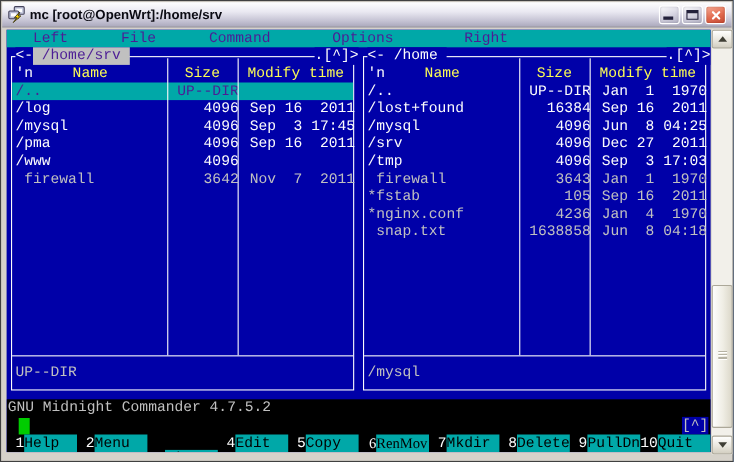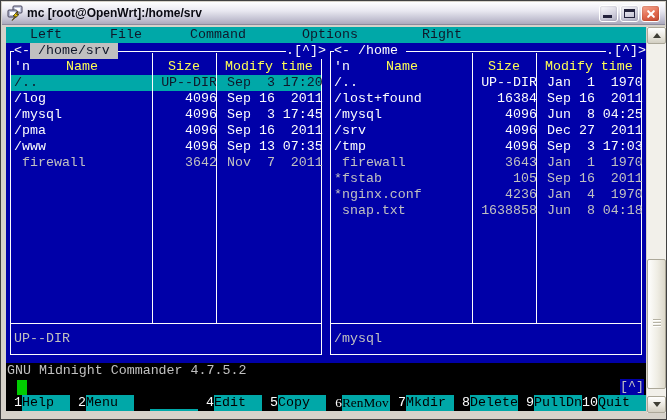--- a/index.html
+++ b/index.html
@@ -29,21 +29,21 @@
   .g-x1,.g-x2{position:absolute;left:4px;top:7px;width:10px;height:2px;background:#FFF;border-radius:1px;}
   .g-x1{transform:rotate(45deg);} .g-x2{transform:rotate(-45deg);}
   
   .terminal{
     position:absolute;left:5px;top:26px;width:640px;height:384px;
     background:#0000A8;overflow:hidden;
   }
   .t{position:absolute;white-space:pre;
      font-family:"Liberation Mono","DejaVu Sans Mono",monospace;
      font-size:13.3px;line-height:16px;height:16px;}
-  .c-white{color:#FCFCFC;} .c-file{color:#C0C0C0;} .c-yel{color:#FCFC54;} .c-blk{color:#0f172a;}
+  .c-white{color:#FCFCFC;} .c-file{color:#C0C0C0;} .c-yel{color:#FCFC54;} .c-blk{color:#4c1d95;}
   .bg-blue{background:#0000A8;} .bg-cyan{background:#00A8A8;} .bg-silver{background:#C0C0C0;}
   .menubar{position:absolute;left:0;top:0;width:640px;height:16px;background:#00A8A8;}
   .panel-frame{position:absolute;border:1px solid #FCFCFC;width:312px;height:304px;top:24px;}
   .vsep{position:absolute;width:1px;background:#FCFCFC;top:26px;height:270px;z-index:3;}
   .hsep{position:absolute;height:1px;background:#FCFCFC;width:310px;top:296px;z-index:3;}
   .frow{position:absolute;width:310px;height:16px;z-index:1;}
   .frow .t{top:0;}
   .blackarea{position:absolute;left:0;top:336px;width:640px;height:48px;background:#000;}
   .cursor{position:absolute;background:#00CC00;}
   .fkey-num{display:inline-block;width:16px;text-align:right;color:#FCFCFC;}
@@ -101,41 +101,39 @@
       <div class="t c-white bg-blue" style="left: 8px; top: 16px; z-index: 4;">&lt;-</div>
       <div class="t c-blk bg-silver" style="left: 24px; top: 16px; z-index: 4;"> /home/srv </div>
       <div class="t c-white bg-blue" style="left: 280px; top: 16px; z-index: 4;">.[^]&gt;</div>
       <div class="t c-white" style="left: 8px; top: 32px;">'n</div>
       <div class="t c-yel" style="left: 60px; top: 32px;">Name</div>
       <div class="t c-yel" style="left: 162px; top: 32px;">Size</div>
       <div class="t c-yel" style="left: 219px; top: 32px;">Modify time</div>
       <div class="frow bg-cyan" style="left: 5px; top: 48px;">
         <div class="t c-blk" style="left: 3px;">/..</div>
         <div class="t c-blk" style="left: 140px; width: 66px; text-align: right;">UP--DIR</div>
-        <div class="t c-blk" style="left: 216px;">Sep  3 17:20</div>
       </div>
       <div class="frow" style="left: 5px; top: 64px;">
         <div class="t c-white" style="left: 3px; font-family: Liberation Mono, monospace;">/log</div>
         <div class="t c-white" style="left: 140px; width: 66px; text-align: right;">4096</div>
         <div class="t c-white" style="left: 216px;">Sep 16  2011</div>
       </div>
       <div class="frow" style="left: 5px; top: 80px;">
         <div class="t c-white" style="left: 3px;">/mysql</div>
         <div class="t c-white" style="left: 140px; width: 66px; text-align: right;">4096</div>
         <div class="t c-white" style="left: 216px;">Sep  3 17:45</div>
       </div>
       <div class="frow" style="left: 5px; top: 96px;">
         <div class="t c-white" style="left: 3px;">/pma</div>
         <div class="t c-white" style="left: 140px; width: 66px; text-align: right;">4096</div>
         <div class="t c-white" style="left: 216px;">Sep 16  2011</div>
       </div>
       <div class="frow" style="left: 5px; top: 112px;">
         <div class="t c-white" style="left: 3px;">/www</div>
         <div class="t c-white" style="left: 140px; width: 66px; text-align: right;">4096</div>
-        <div class="t c-white" style="left: 216px;">Sep 13 07:35</div>
       </div>
       <div class="frow" style="left: 5px; top: 128px;">
         <div class="t c-file" style="left: 3px;"> firewall</div>
         <div class="t c-file" style="left: 140px; width: 66px; text-align: right;">3642</div>
         <div class="t c-file" style="left: 216px;">Nov  7  2011</div>
       </div>
       <div class="vsep" style="left: 146px;"></div>
       <div class="vsep" style="left: 210px;"></div>
       <div class="hsep" style="left: 5px;"></div>
       <div class="t c-file" style="left: 8px; top: 304px;">UP--DIR</div>

